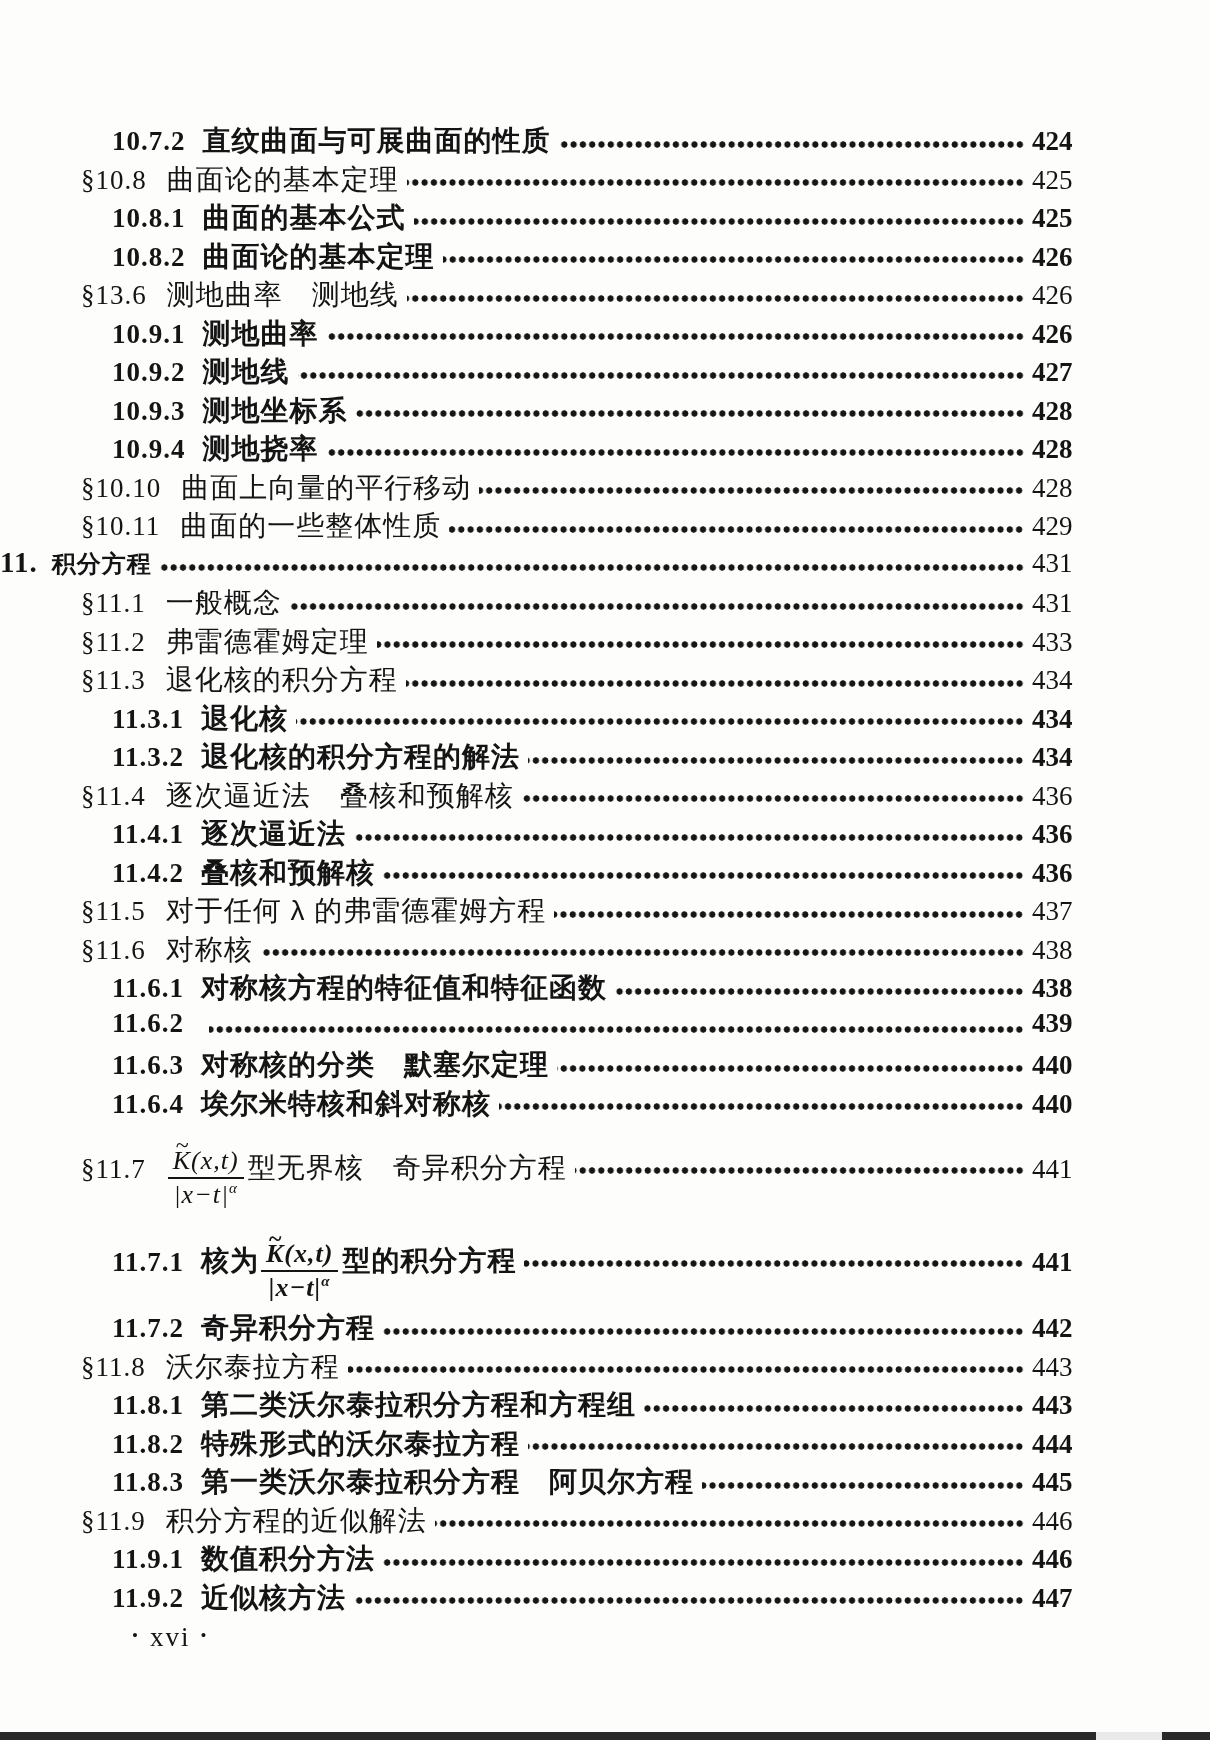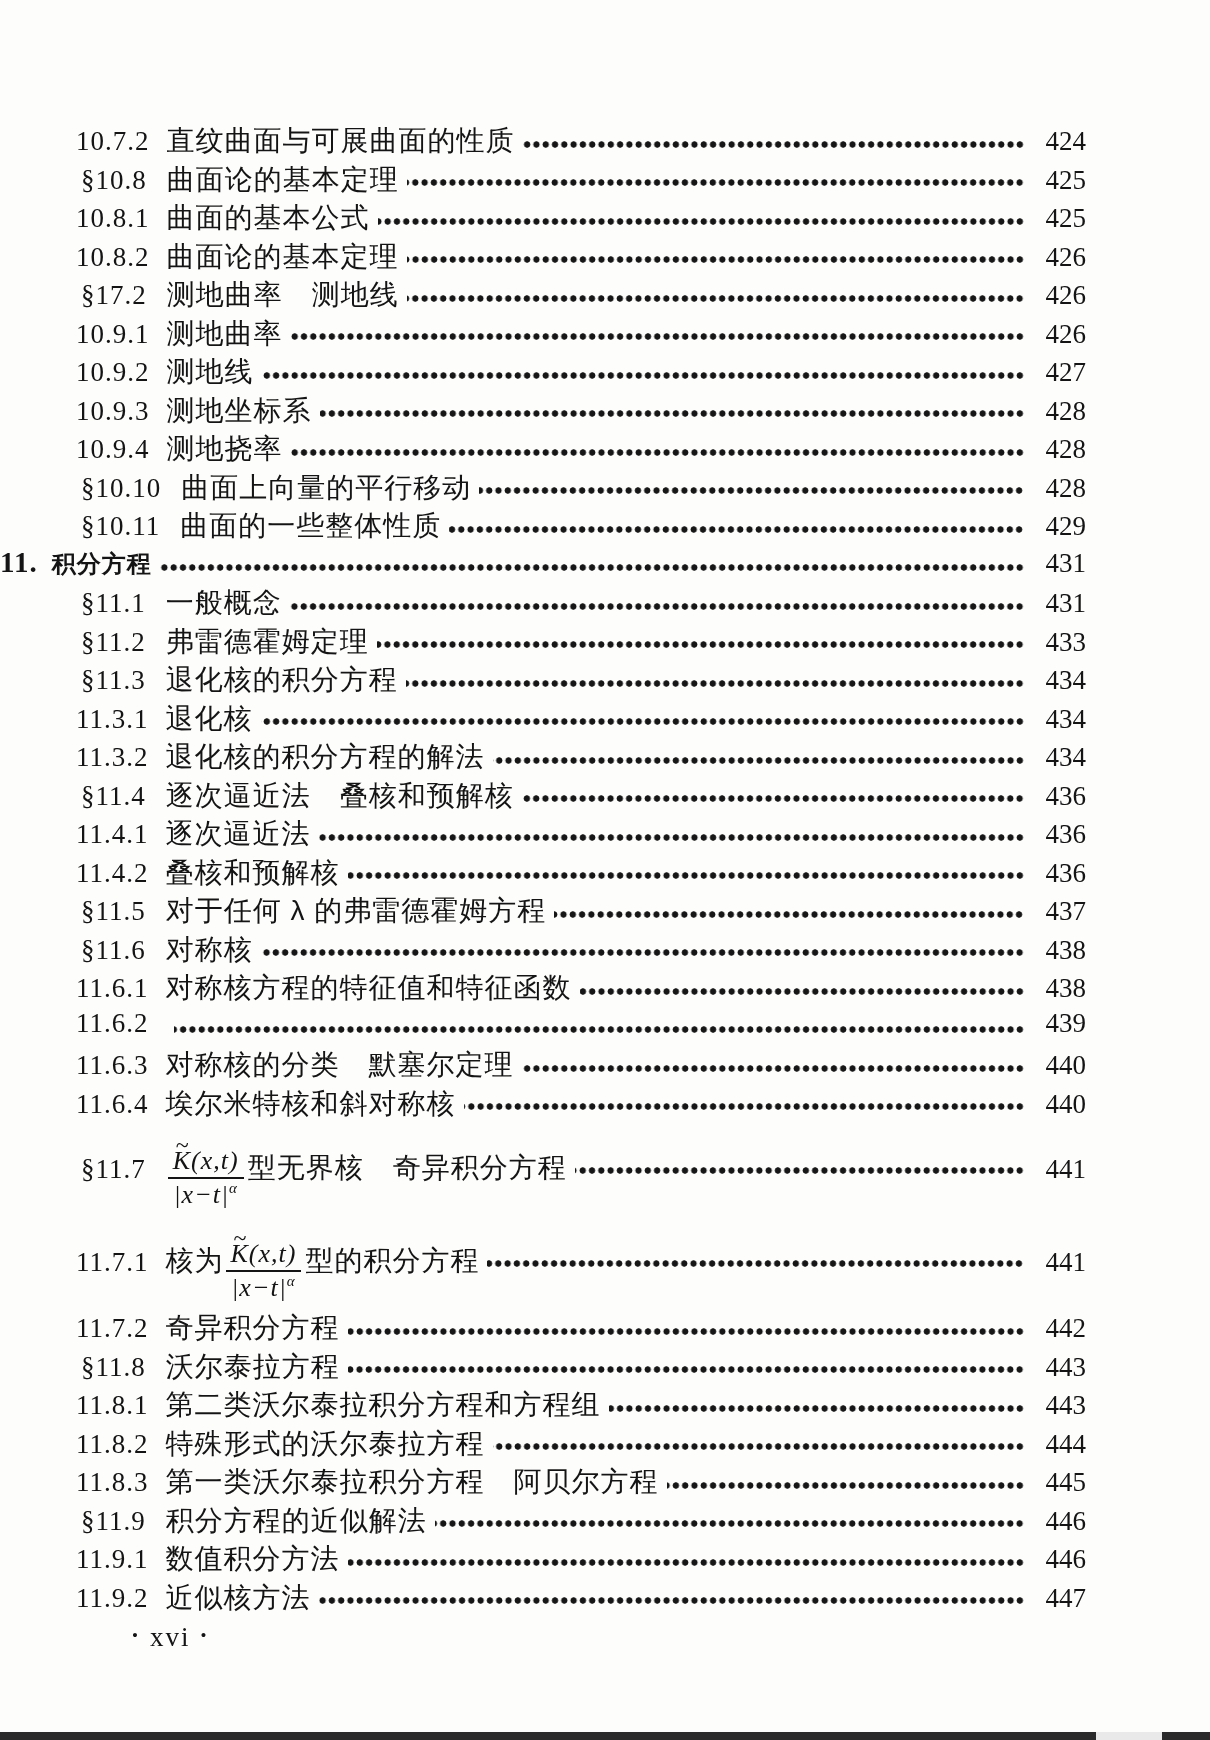--- a/index.html
+++ b/index.html
@@ -36,21 +36,21 @@
     align-items: center;
   }
   .num {
     font-family: "Liberation Serif", serif;
     font-size: 27px;
     letter-spacing: 1px;
     flex: 0 0 auto;
   }
   .chapter    { }
   .section    { padding-left: 81px; }
-  .subsection { padding-left: 76px; }
+  .subsection { padding-left: 112px; font-weight: bold; }
   .chapter .num   { font-weight: bold; font-size: 29px; margin-right: 14px; }
   .section .num   { margin-right: 20px; }
   .subsection .num{ margin-right: 17px; }
   .title {
     font-size: 28px;
     flex: 0 0 auto;
     letter-spacing: 1px;
   }
   .chapter .title {
     font-weight: bold;
@@ -65,21 +65,21 @@
     transform: translateY(3px);
     background-image: radial-gradient(circle closest-side, #161616 82%, rgba(0,0,0,0) 100%);
     background-size: 9.3px 7px;
     background-repeat: repeat-x;
     background-position: right center;
   }
   .row.tall .dots { transform: translateY(1px); }
   .pageno {
     flex: 0 0 auto;
     width: 54px;
-    text-align: right;
+    text-align: left;
     font-family: "Liberation Serif", serif;
     font-size: 27px;
   }
   
   .frac {
     display: inline-flex;
     flex-direction: column;
     align-items: center;
     vertical-align: middle;
     font-family: "Liberation Serif", serif;
@@ -168,21 +168,21 @@
     <span class="dots"></span>
     <span class="pageno">425</span>
   </div>
       <div class="row subsection">
     <span class="num">10.8.2</span>
     <span class="title">曲面论的基本定理</span>
     <span class="dots"></span>
     <span class="pageno">426</span>
   </div>
       <div class="row section">
-    <span class="num">§17.2</span>
+    <span class="num">§13.6</span>
     <span class="title">测地曲率　测地线</span>
     <span class="dots"></span>
     <span class="pageno">426</span>
   </div>
       <div class="row subsection">
     <span class="num">10.9.1</span>
     <span class="title">测地曲率</span>
     <span class="dots"></span>
     <span class="pageno">426</span>
   </div>

